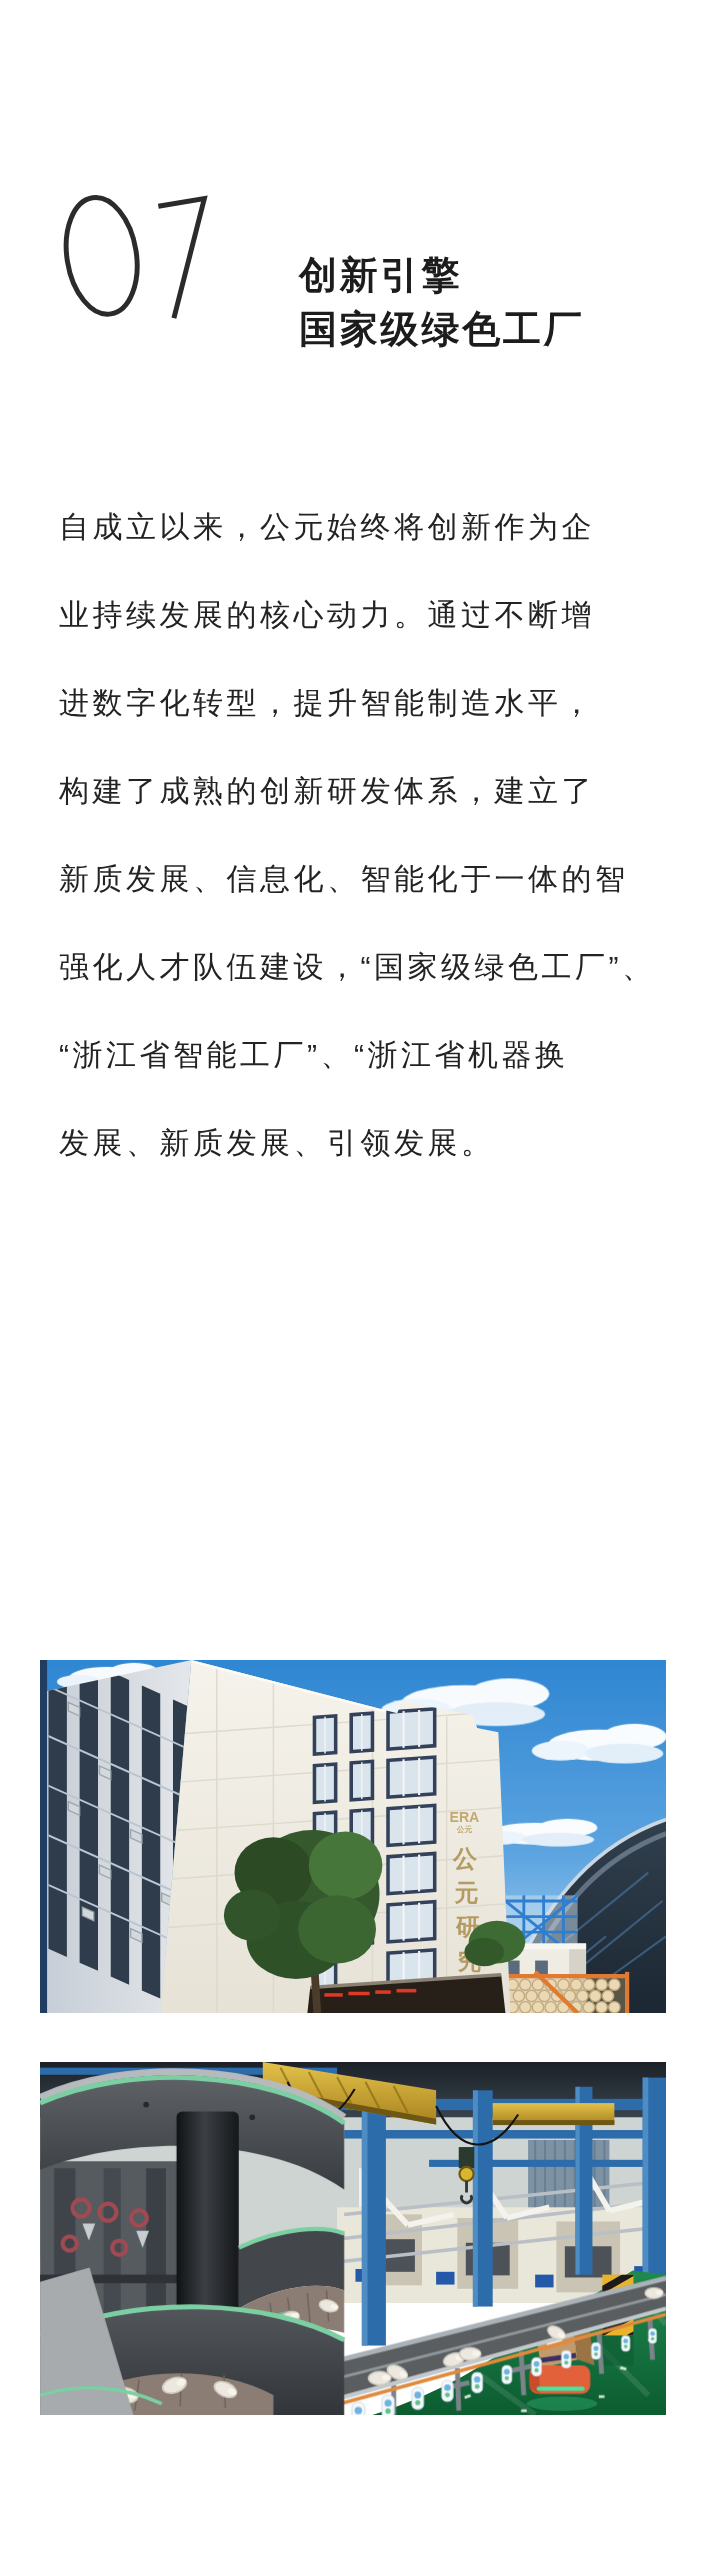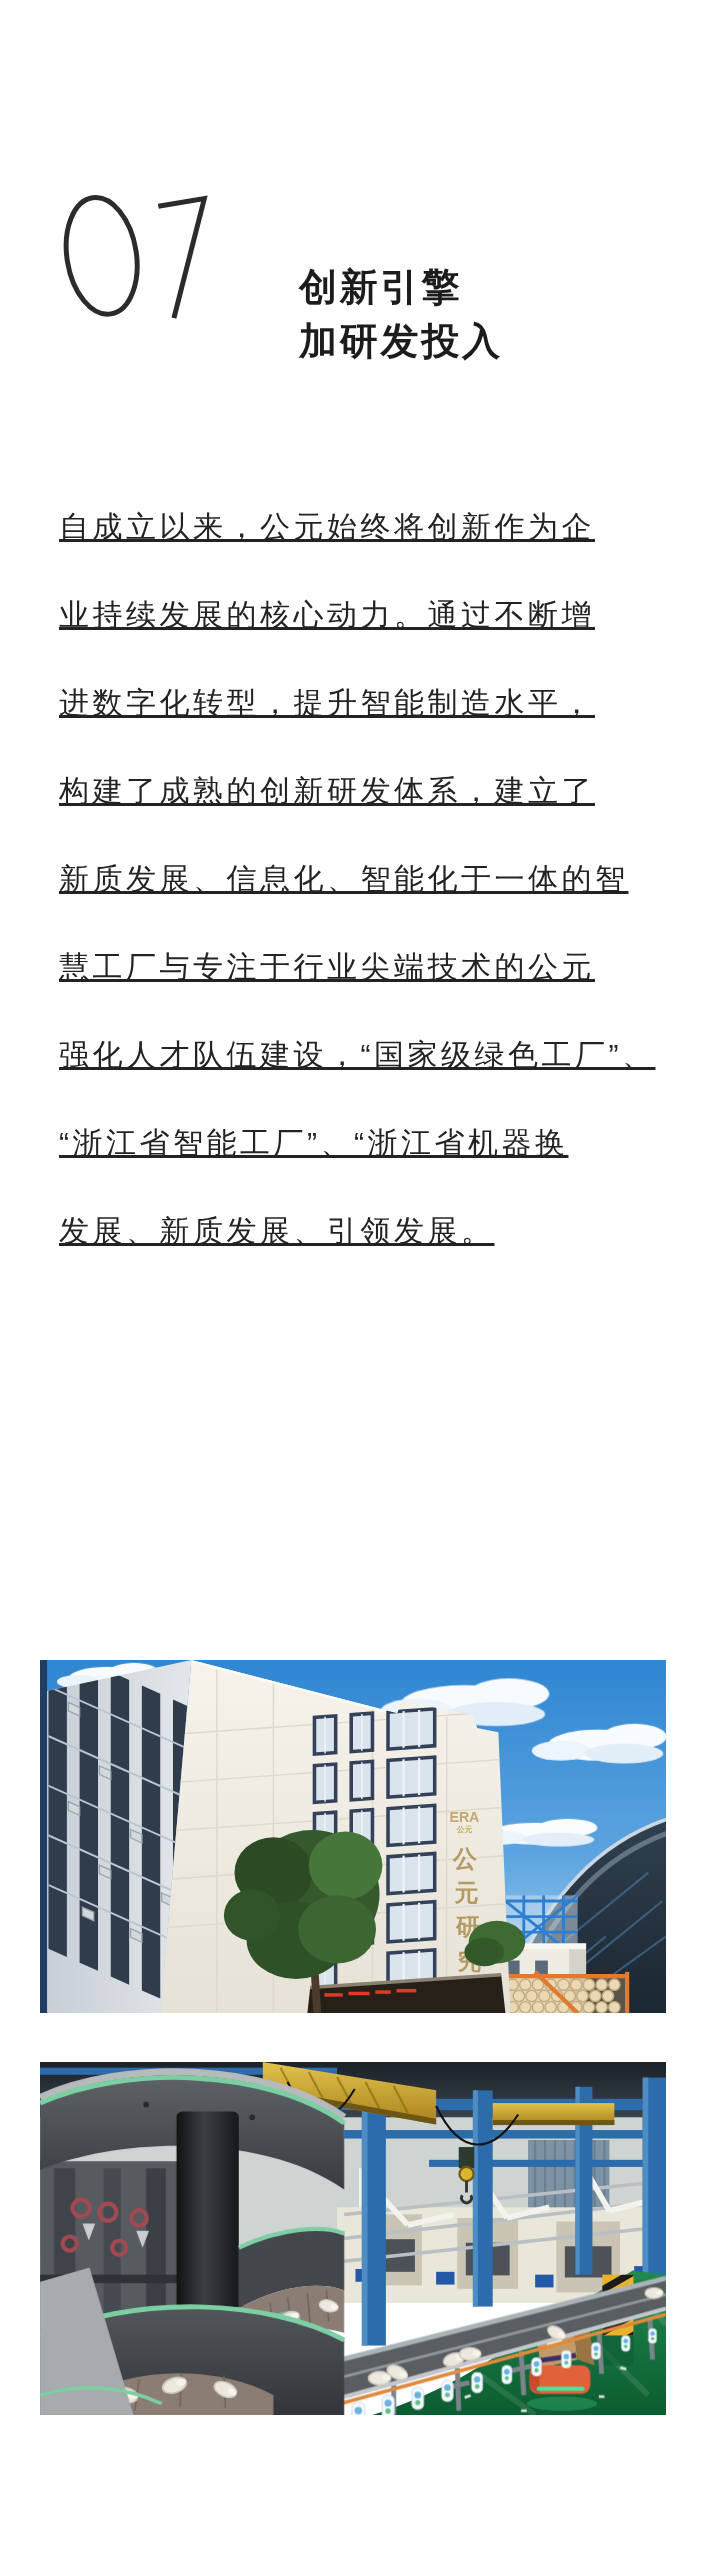--- a/index.html
+++ b/index.html
@@ -1,53 +1,52 @@
 <!DOCTYPE html>
 <html style="font-size:11.3px"><head>
 <meta charset="utf-8">
 <style>
   html,body{margin:0;padding:0;background:#ffffff;}
   .page{position:relative;width:708px;height:2576px;background:#ffffff;overflow:hidden;
         font-family:"Liberation Sans","DejaVu Sans",sans-serif;}
   .big-number{position:absolute;left:57px;top:190px;width:163px;height:131px;}
-  .headline{position:absolute;left:299px;top:260px;color:#1c1c1c;font-weight:600;}
+  .headline{position:absolute;left:299px;top:248px;color:#1c1c1c;font-weight:600;}
   .headline .hl-line{height:54px;display:flex;align-items:center;font-size:38px;letter-spacing:2.8px;}
   .para{position:absolute;left:59px;top:483px;width:623px;color:#232323;}
   .para .para-line{height:88px;display:flex;align-items:center;font-size:30px;
-        letter-spacing:3.5px;font-weight:300;white-space:nowrap;text-decoration:underline;}
+        letter-spacing:3.5px;font-weight:300;white-space:nowrap;}
   .photo{position:absolute;left:40px;width:698px;height:353px;overflow:hidden;}
   .photo svg{display:block;width:626px;height:353px;}
   #photo-building{top:1660px;}
   #photo-factory{top:2062px;}
   .sign-char{font-family:"Liberation Sans","DejaVu Sans",sans-serif;font-weight:700;}
 </style>
 </head>
 <body>
 
 <div class="page">
 
   <svg class="big-number" viewBox="0 0 230 185" role="img" aria-label="01">
     <g fill="none" stroke="#2b2b2b" stroke-width="7">
       <ellipse cx="63" cy="93" rx="49" ry="83" transform="rotate(-9 63 93)"></ellipse>
       <path d="M143,23 L208,12 L165,181"></path>
     </g>
   </svg>
 
   <div class="headline">
     <div class="hl-line">创新引擎</div>
-    <div class="hl-line">加研发投入</div>
+    <div class="hl-line">国家级绿色工厂</div>
   </div>
 
   <div class="para">
     <div class="para-line">自成立以来，公元始终将创新作为企</div>
     <div class="para-line">业持续发展的核心动力。通过不断增</div>
     <div class="para-line">进数字化转型，提升智能制造水平，</div>
     <div class="para-line">构建了成熟的创新研发体系，建立了</div>
     <div class="para-line">新质发展、信息化、智能化于一体的智</div>
-    <div class="para-line">慧工厂与专注于行业尖端技术的公元</div>
     <div class="para-line">强化人才队伍建设，“国家级绿色工厂”、</div>
     <div class="para-line">“浙江省智能工厂”、“浙江省机器换</div>
     <div class="para-line">发展、新质发展、引领发展。</div>
   </div>
 
   <div class="photo" id="photo-building">
     <svg viewBox="0 0 885 498" preserveAspectRatio="none">
       <defs>
         <linearGradient id="sky" x1="0" y1="0" x2="0" y2="1">
           <stop offset="0" stop-color="#2f86d2"></stop>

